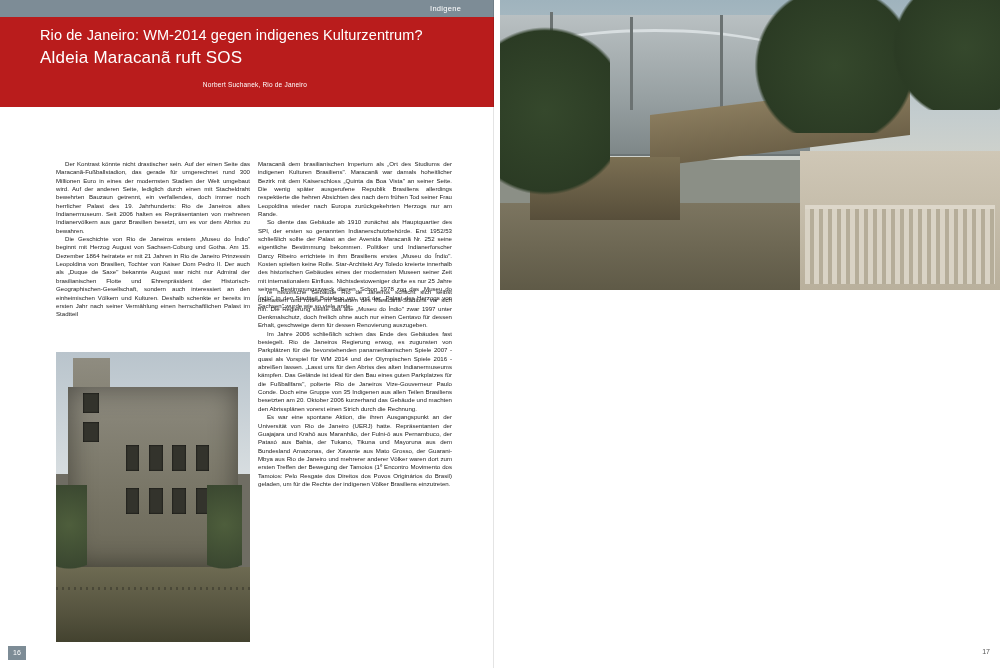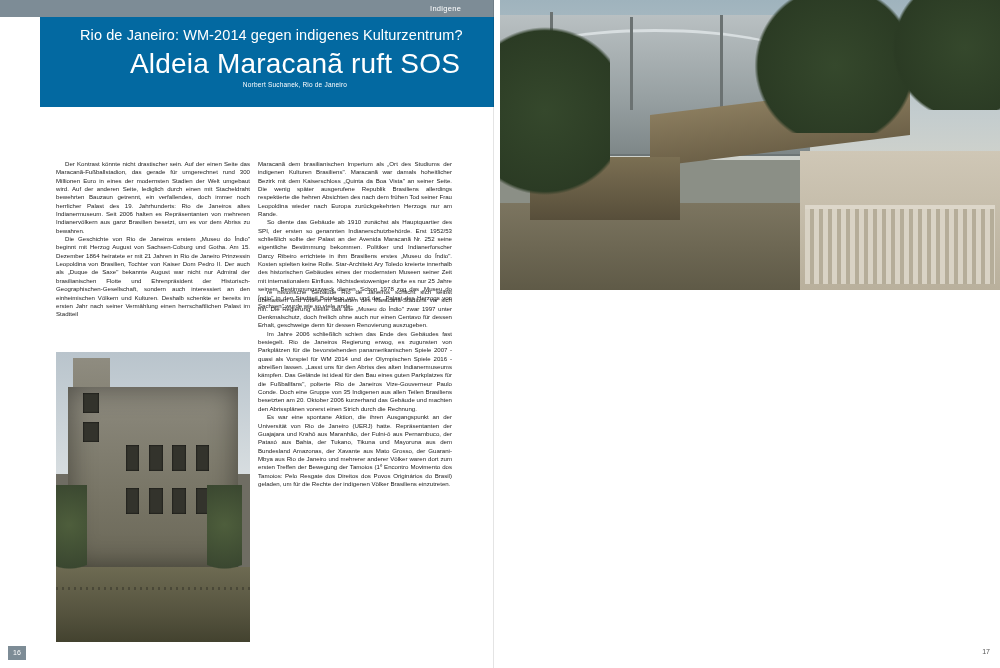--- a/index.html
+++ b/index.html
@@ -33,37 +33,36 @@
     position: absolute;
     left: 430px; top: 4px;
     font-size: 7.5px;
     color: #ffffff;
     letter-spacing: 0.3px;
   }
   .headline-block {
     position: absolute;
     left: 0; top: 17px;
     width: 494px; height: 90px;
-    background: #0369a1;
-    margin-left: 40px;
+    background: #b91c1c;
   }
   .kicker {
     position: absolute;
     left: 40px; top: 10px;
     font-size: 14.5px;
     color: #ffffff;
     font-weight: 400;
     letter-spacing: 0.1px;
   }
   .main-title {
     position: absolute;
     left: 40px; top: 31px;
     width: 430px;
-    text-align: center;
-    font-size: 28px;
+    text-align: left;
+    font-size: 17px;
     color: #ffffff;
     font-weight: 400;
     letter-spacing: 0.2px;
   }
   .byline {
     position: absolute;
     left: 40px; top: 64px;
     width: 430px;
     text-align: center;
     font-size: 6.5px;

